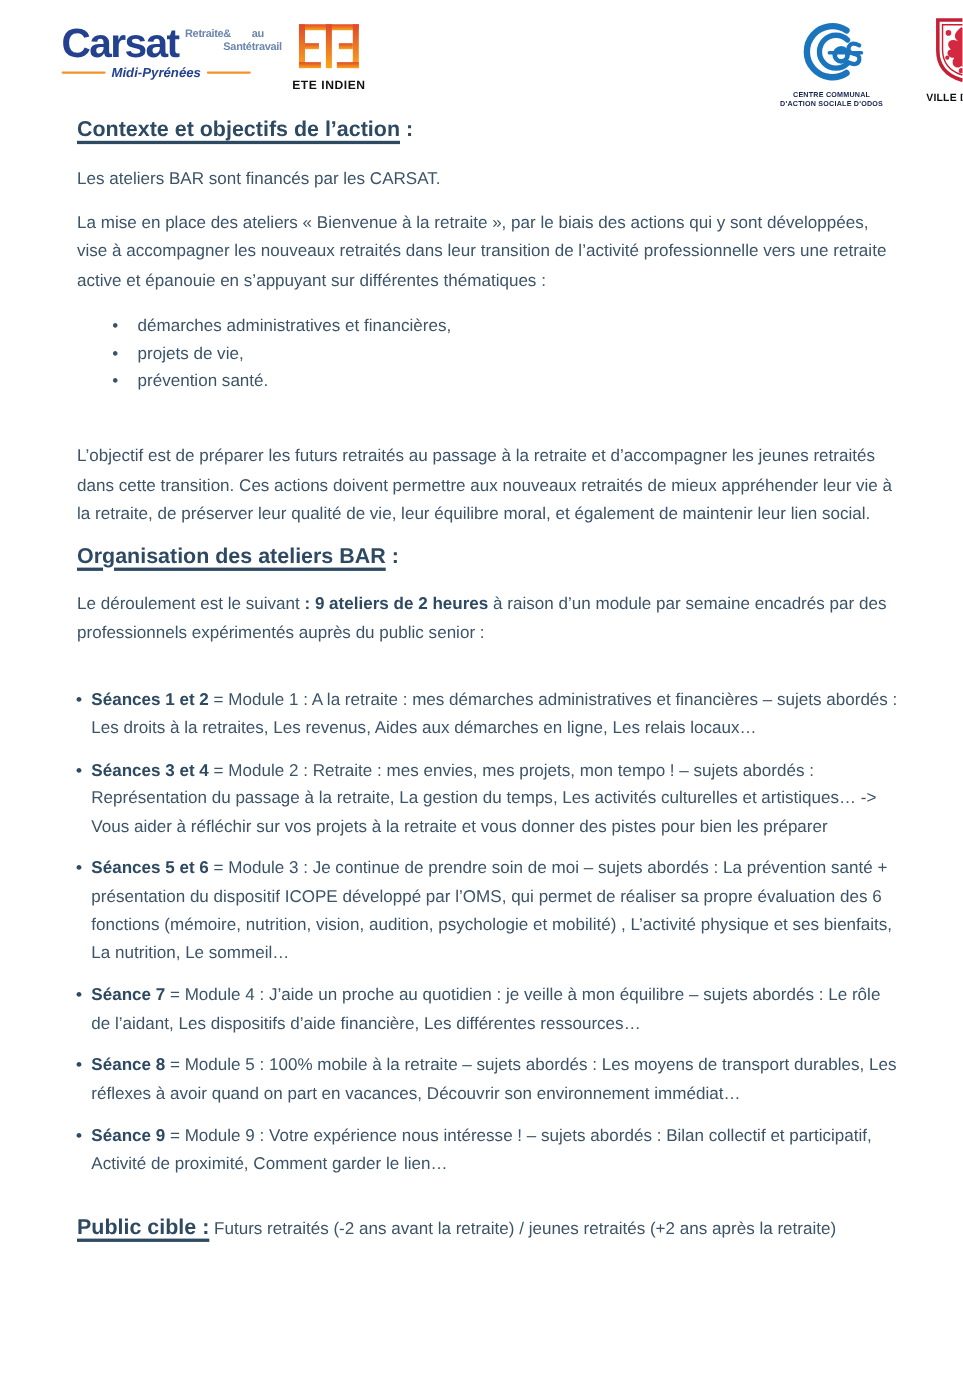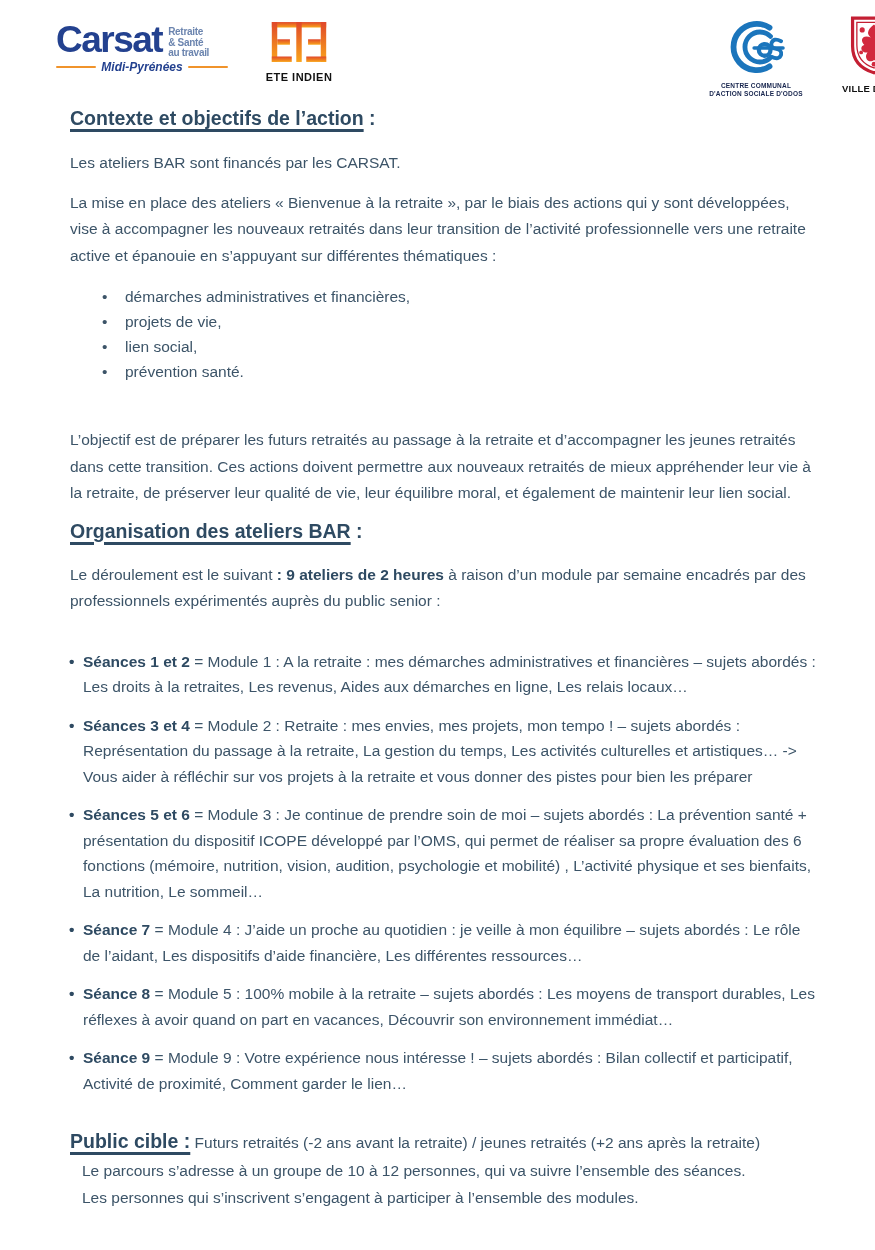--- a/index.html
+++ b/index.html
@@ -10,21 +10,21 @@
     color: #3c5468;
     overflow: hidden;
   }
   .page { width: 875px; height: 1250px; padding: 14px 58px 0 70px; background: #fff; }
 
   
   .header { position: relative; height: 80px; margin-bottom: 12px; }
   .logo-carsat { position: absolute; left: -14px; top: 8px; width: 172px; }
   .carsat-row { display: flex; align-items: flex-start; gap: 6px; }
   .carsat-word { font-size: 37px; font-weight: 700; letter-spacing: -1.5px; color: #23418f; line-height: 36px; }
-  .carsat-tag { display: flex; flex-direction: column; padding-top: 5px; }
+  .carsat-tag { display: flex; flex-direction: row; padding-top: 5px; }
   .carsat-tag span { font-size: 10px; line-height: 10.5px; font-weight: 600; color: #6c85af; letter-spacing: -0.3px; }
   .carsat-region-row { display: flex; align-items: center; gap: 5px; margin-top: 1px; }
   .carsat-line { flex: 1; height: 2px; background: #f0932b; border-radius: 2px; }
   .carsat-region { font-size: 12px; font-weight: 700; font-style: italic; color: #23418f; white-space: nowrap; }
 
   .logo-ete { position: absolute; left: 186px; top: 6px; width: 86px; text-align: center; }
   .ete-label { margin-top: 3px; font-size: 11px; font-weight: 700; color: #111111; letter-spacing: 0.5px; white-space: nowrap; }
 
   .logo-ccas { position: absolute; left: 616px; top: 4px; width: 140px; text-align: center; }
   .ccas-label { margin-top: 2px; font-size: 6.5px; font-weight: 700; color: #16244d; line-height: 8px; letter-spacing: 0.2px; }
@@ -139,40 +139,35 @@
 
   <h1><span class="u">Contexte et objectifs de l’action</span><span> :</span></h1>
 
   <p class="body mt-p">Les ateliers BAR sont financés par les CARSAT.</p>
 
   <p class="body" style="margin-top:13px;">La mise en place des ateliers « Bienvenue à la retraite », par le biais des actions qui y sont développées, vise à accompagner les nouveaux retraités dans leur transition de l’activité professionnelle vers une retraite active et épanouie en s’appuyant sur différentes thématiques :</p>
 
   <ul class="themes">
     <li>démarches administratives et financières,</li>
     <li>projets de vie,</li>
-    <li>lien social,</li>
     <li>prévention santé.</li>
   </ul>
 
   <p class="body" style="margin-top:43px;">L’objectif est de préparer les futurs retraités au passage à la retraite et d’accompagner les jeunes retraités dans cette transition. Ces actions doivent permettre aux nouveaux retraités de mieux appréhender leur vie à la retraite, de préserver leur qualité de vie, leur équilibre moral, et également de maintenir leur lien social.</p>
 
   <h1 class="h-org"><span class="u">Organisation des ateliers BAR</span><span> :</span></h1>
 
   <p class="body" style="margin-top:19px;"><span>Le déroulement est le suivant </span><span class="b">: 9 ateliers de 2 heures</span><span> à raison d’un module par semaine encadrés par des professionnels expérimentés auprès du public senior :</span></p>
 
   <ul class="seances">
     <li><strong>Séances 1 et 2</strong><span> = Module 1 : A la retraite : mes démarches administratives et financières – sujets abordés : Les droits à la retraites, Les revenus, Aides aux démarches en ligne, Les relais locaux…</span></li>
     <li><strong>Séances 3 et 4</strong><span> = Module 2 : Retraite : mes envies, mes projets, mon tempo ! – sujets abordés : Représentation du passage à la retraite, La gestion du temps, Les activités culturelles et artistiques… -&gt; Vous aider à réfléchir sur vos projets à la retraite et vous donner des pistes pour bien les préparer</span></li>
     <li><strong>Séances 5 et 6</strong><span> = Module 3 : Je continue de prendre soin de moi – sujets abordés : La prévention santé + présentation du dispositif ICOPE développé par l’OMS, qui permet de réaliser sa propre évaluation des 6 fonctions (mémoire, nutrition, vision, audition, psychologie et mobilité) , L’activité physique et ses bienfaits, La nutrition, Le sommeil…</span></li>
     <li><strong>Séance 7</strong><span> = Module 4 : J’aide un proche au quotidien : je veille à mon équilibre – sujets abordés : Le rôle de l’aidant, Les dispositifs d’aide financière, Les différentes ressources…</span></li>
     <li><strong>Séance 8</strong><span> = Module 5 : 100% mobile à la retraite – sujets abordés : Les moyens de transport durables, Les réflexes à avoir quand on part en vacances, Découvrir son environnement immédiat…</span></li>
     <li><strong>Séance 9</strong><span> = Module 9 : Votre expérience nous intéresse ! – sujets abordés : Bilan collectif et participatif, Activité de proximité, Comment garder le lien…</span></li>
   </ul>
 
   <div class="public">
     <span class="pc-head">Public cible :</span><span class="pc-inline"> Futurs retraités (-2 ans avant la retraite) / jeunes retraités (+2 ans après la retraite)</span>
-    <div class="pc-lines">
-      <p>Le parcours s’adresse à un groupe de 10 à 12 personnes, qui va suivre l’ensemble des séances.</p>
-      <p>Les personnes qui s’inscrivent s’engagent à participer à l’ensemble des modules.</p>
-    </div>
   </div>
 
 </div>
 
 </body></html>

